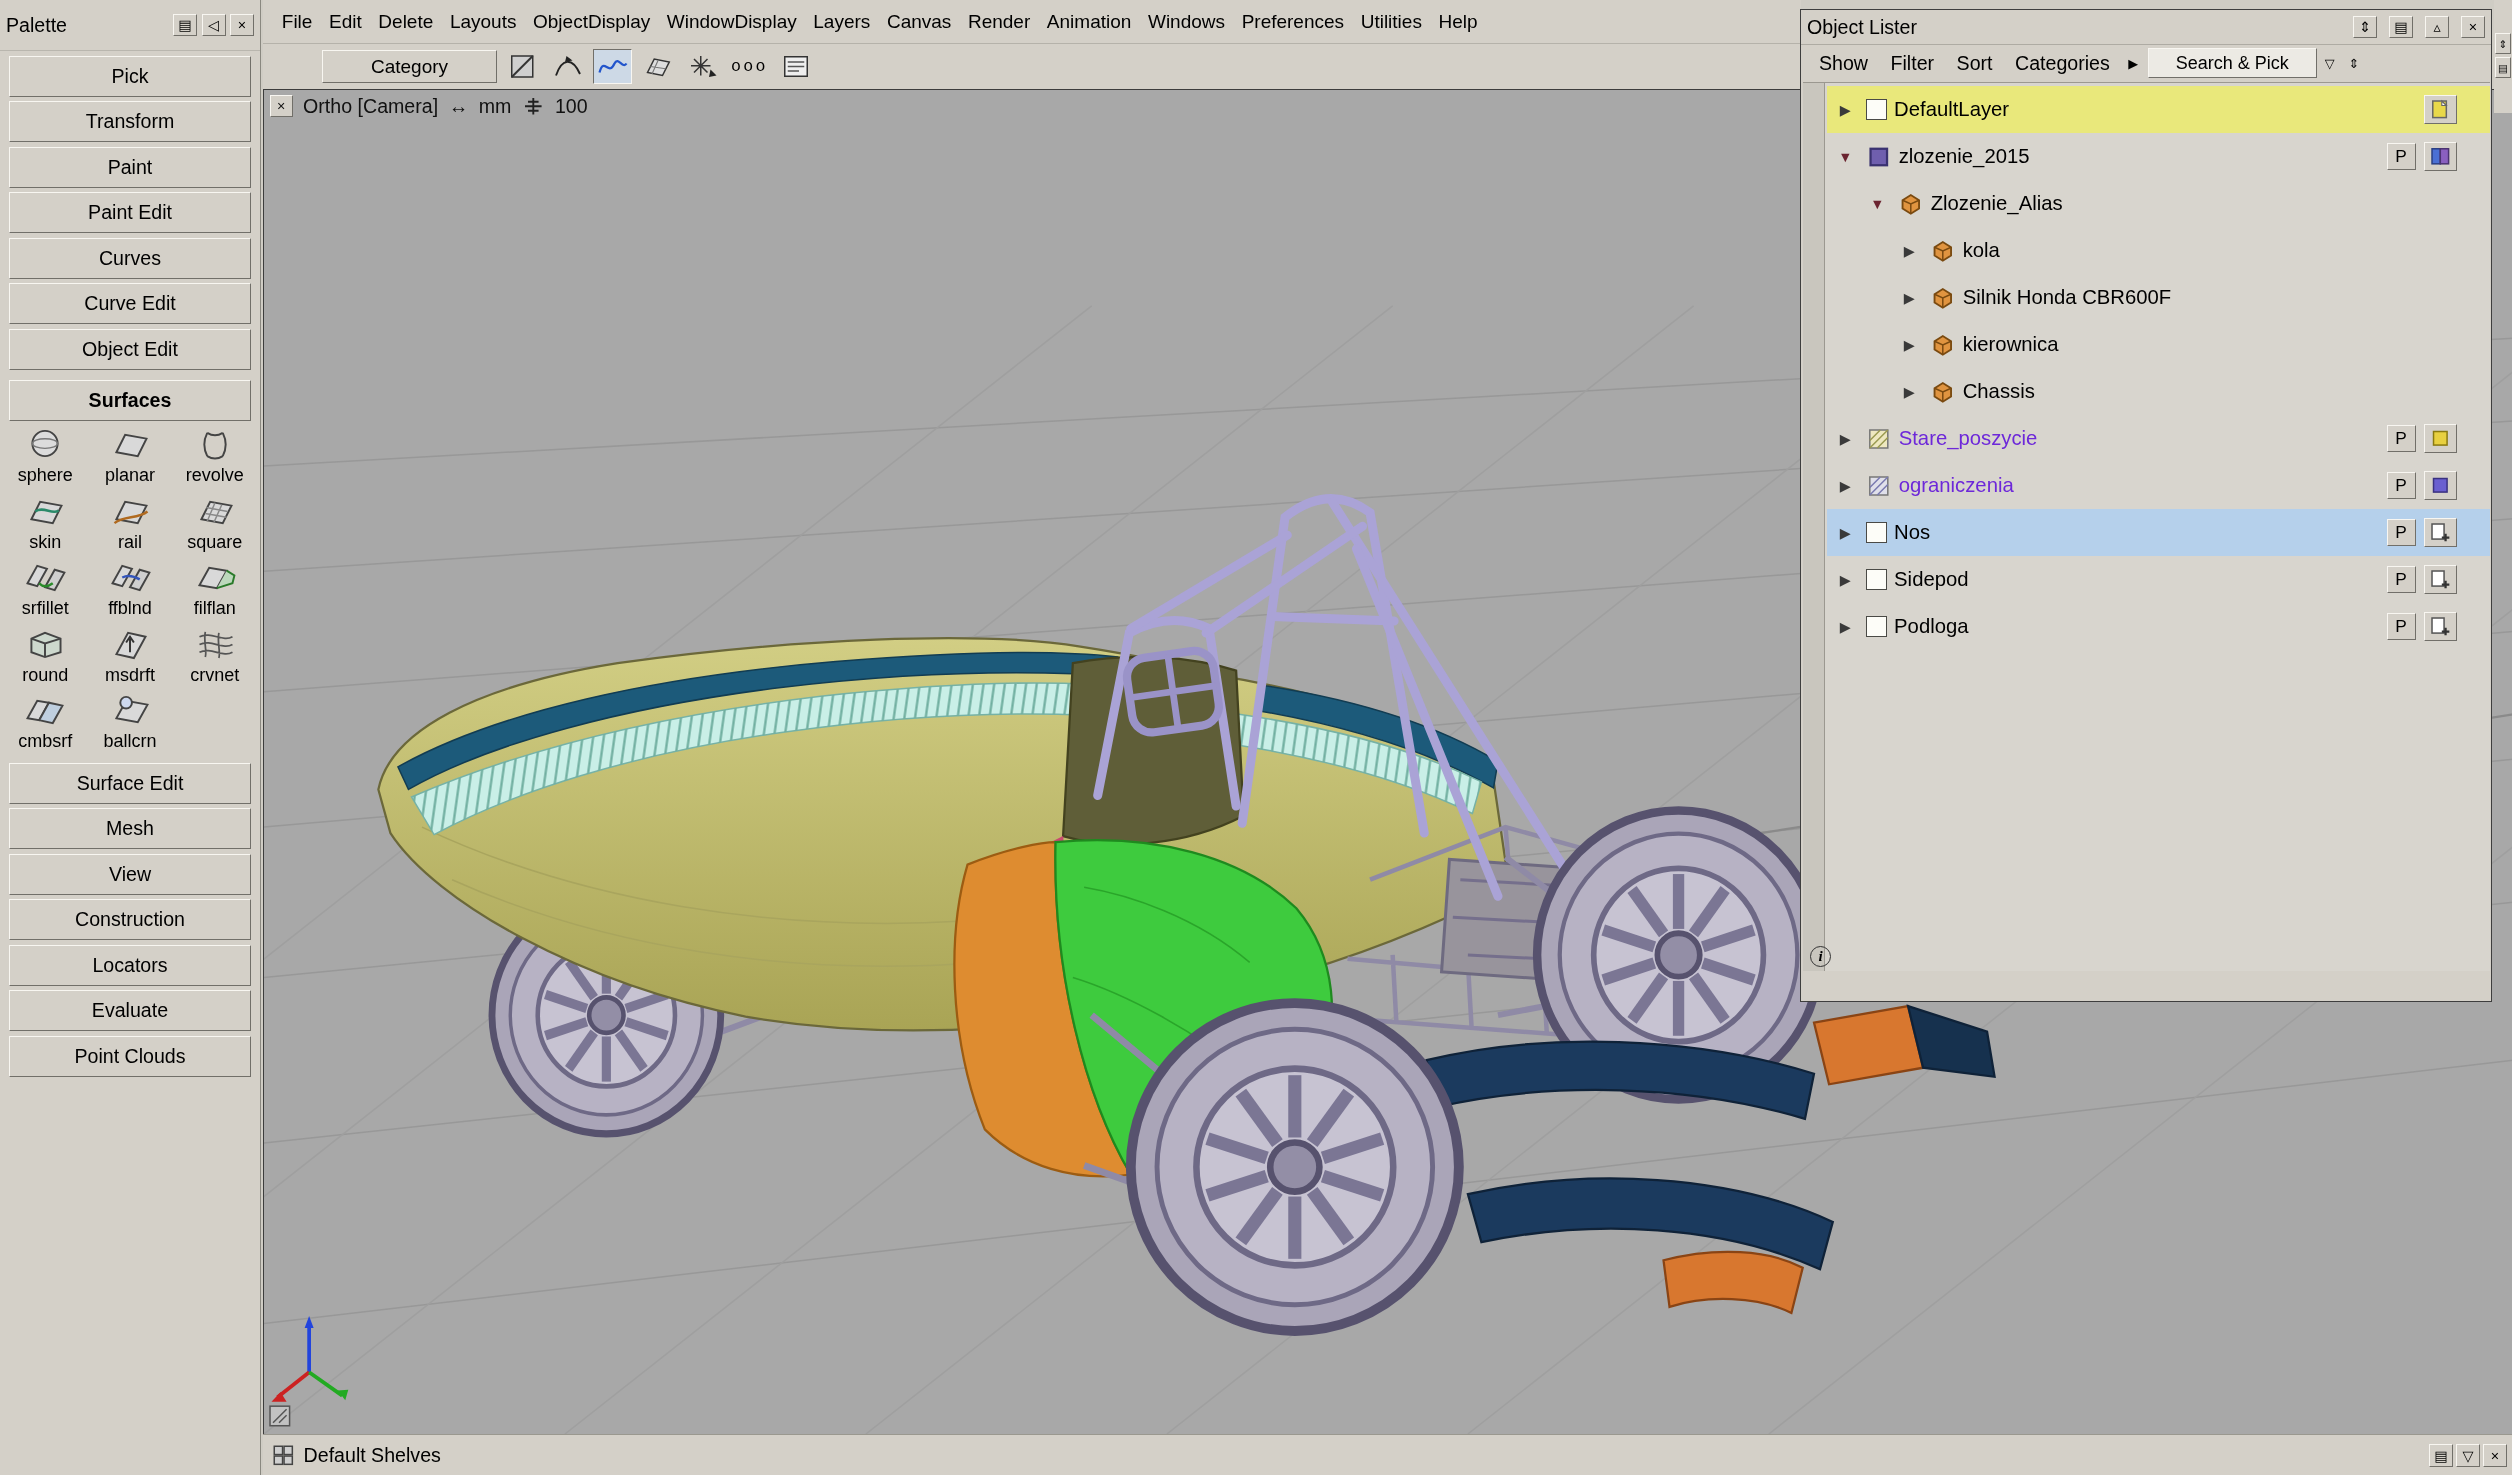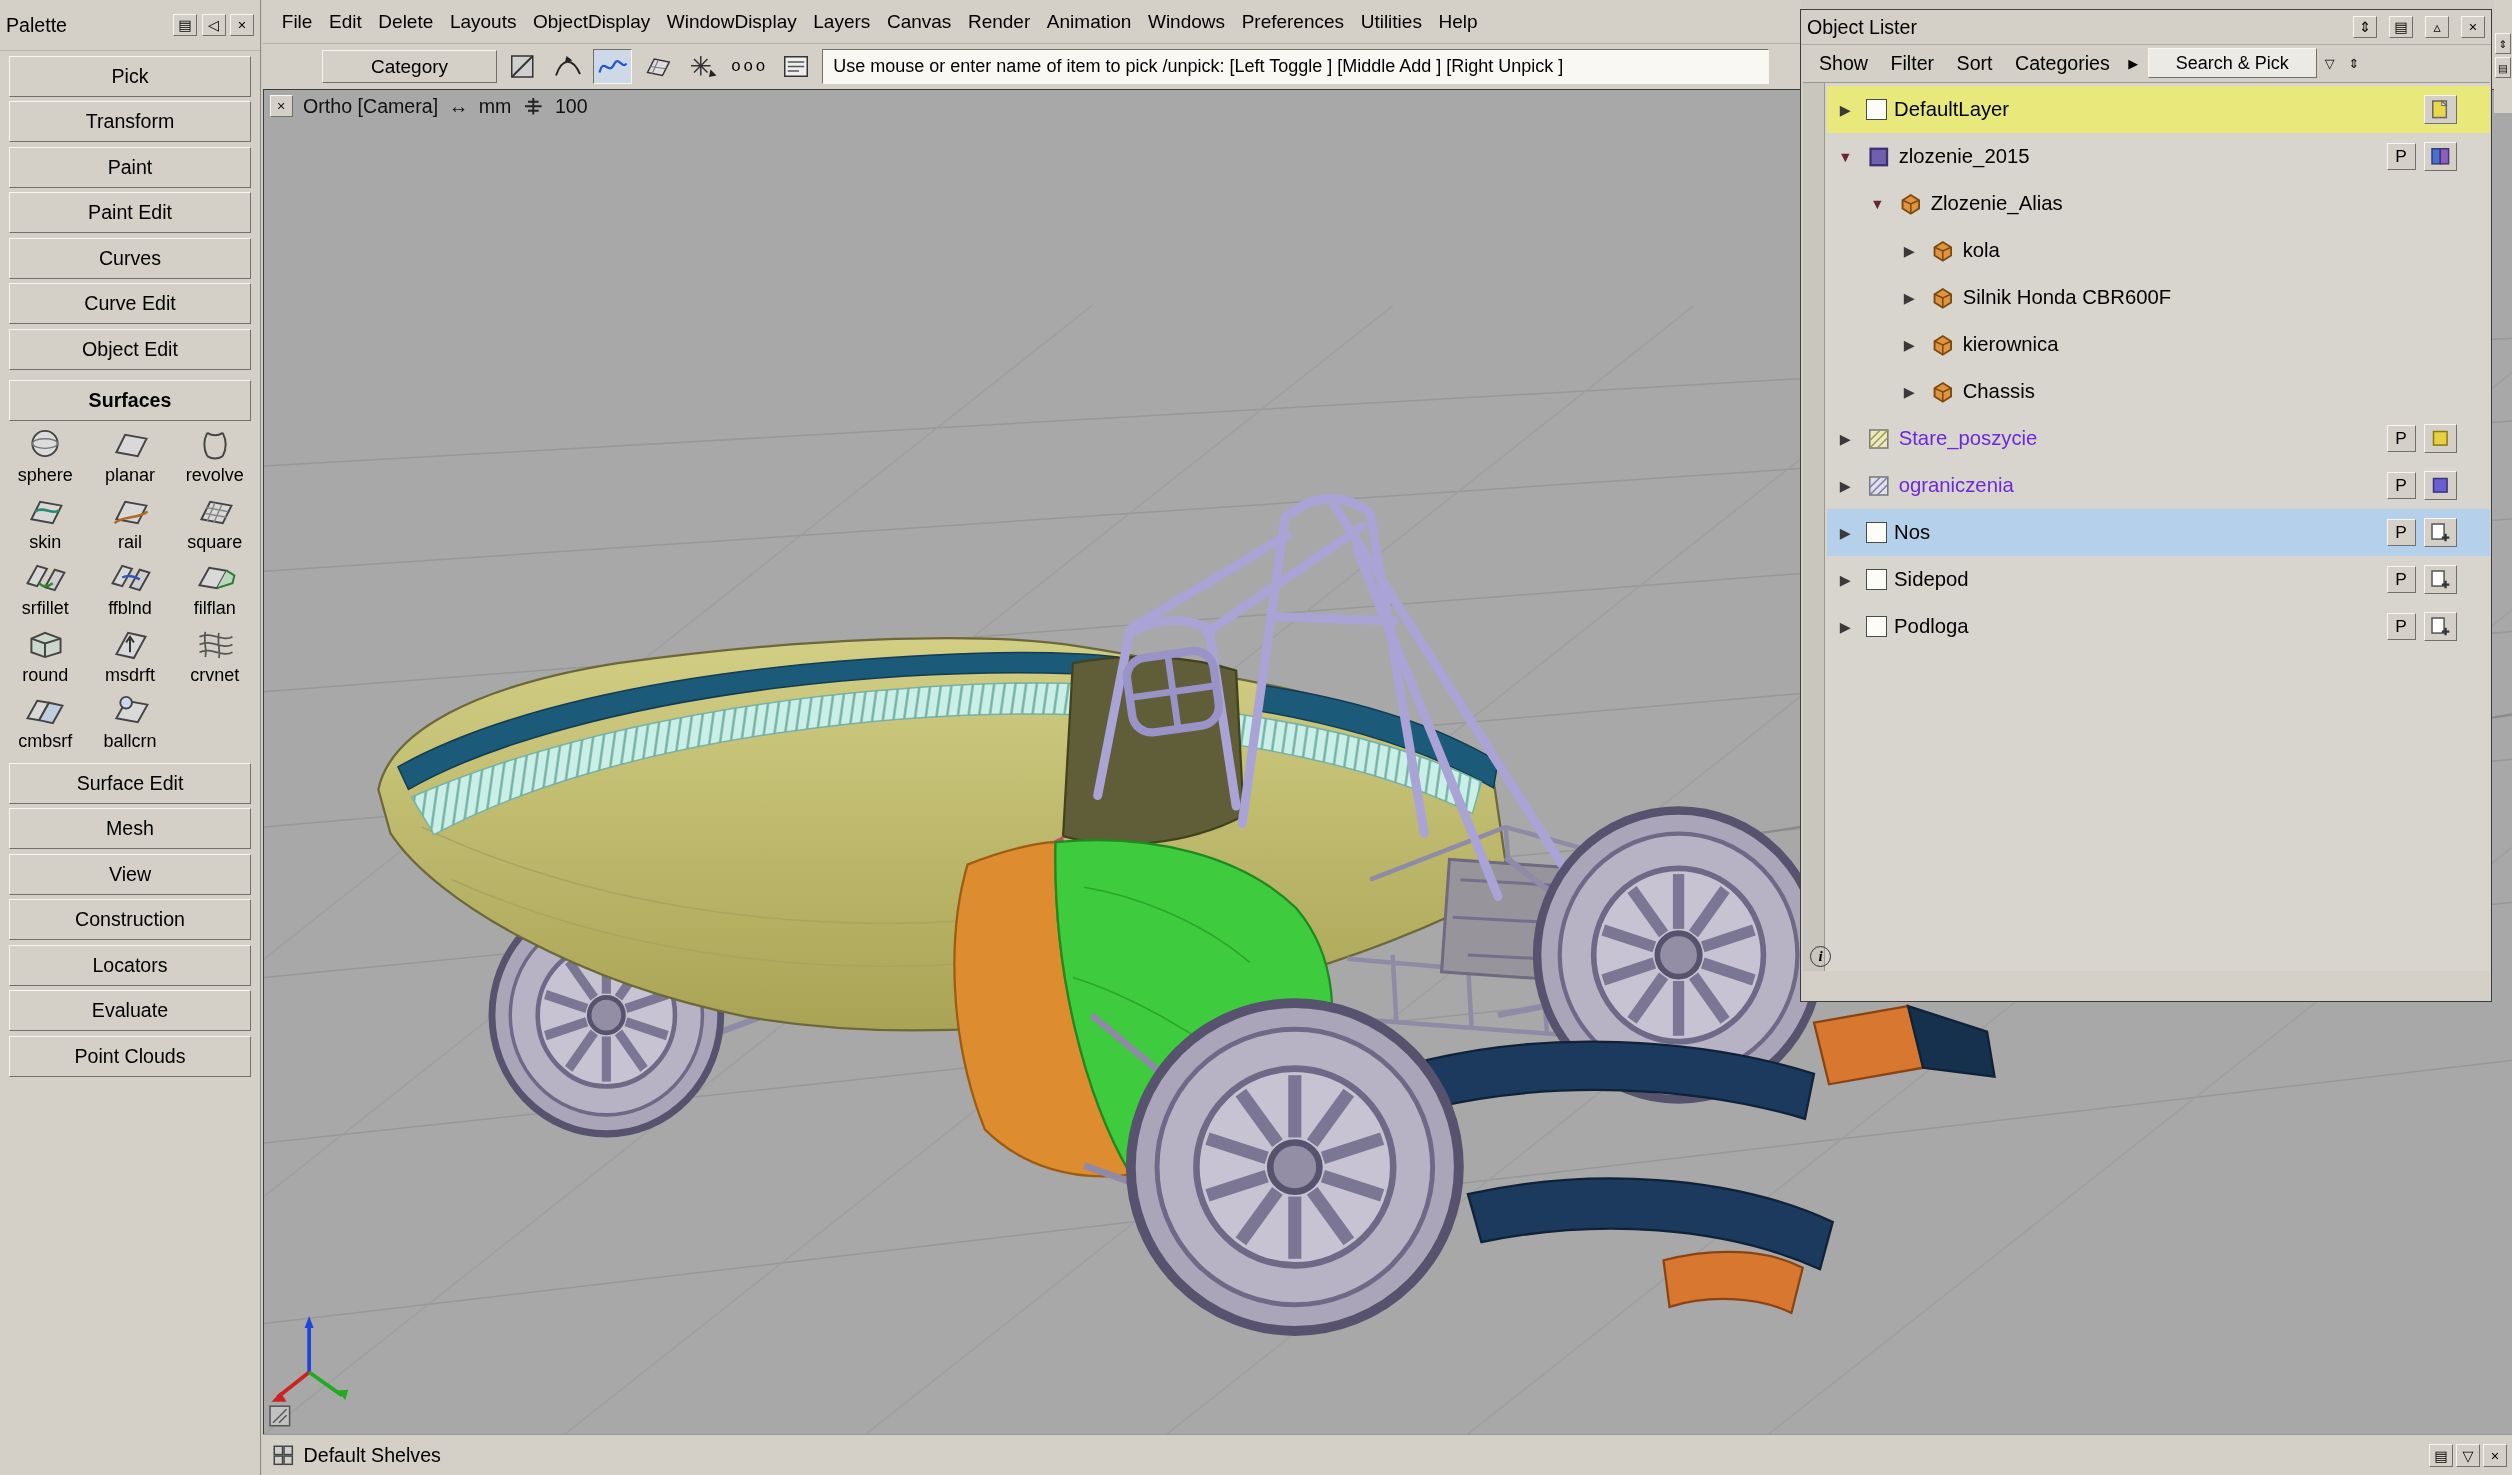--- a/index.html
+++ b/index.html
@@ -278,23 +278,20 @@
         <polygon points="30,22 38,30 28,32" fill="#222"></polygon>
       </svg>
   </span>
   <span id="ooo">ooo</span>
   <span class="tb-icon">
     <svg viewBox="0 0 40 36">
         <rect x="5" y="5" width="30" height="26" fill="#eee" stroke="#333" stroke-width="2"></rect>
         <path d="M9 12 L31 12 M9 18 L31 18 M9 24 L24 24" stroke="#555" stroke-width="2"></path>
       </svg>
   </span>
-  <div id="prompt-box" class="sunken">
-    <span>Use mouse or enter name of item to pick /unpick: [Left Toggle ] [Middle Add ] [Right Unpick ]</span>
-  </div>
 </div>
 
 <div id="viewport" class="abs">
   <svg id="scene" viewBox="0 0 2989 1787" preserveAspectRatio="none">
     <defs>
       <linearGradient id="bodyGrad" x1="0" y1="0" x2="0" y2="1">
         <stop offset="0" stop-color="#d2ce84"></stop>
           <stop offset="1" stop-color="#a9a455"></stop>
       </linearGradient>
       <pattern id="hatch" width="14" height="14" patternUnits="userSpaceOnUse" patternTransform="rotate(8)">

